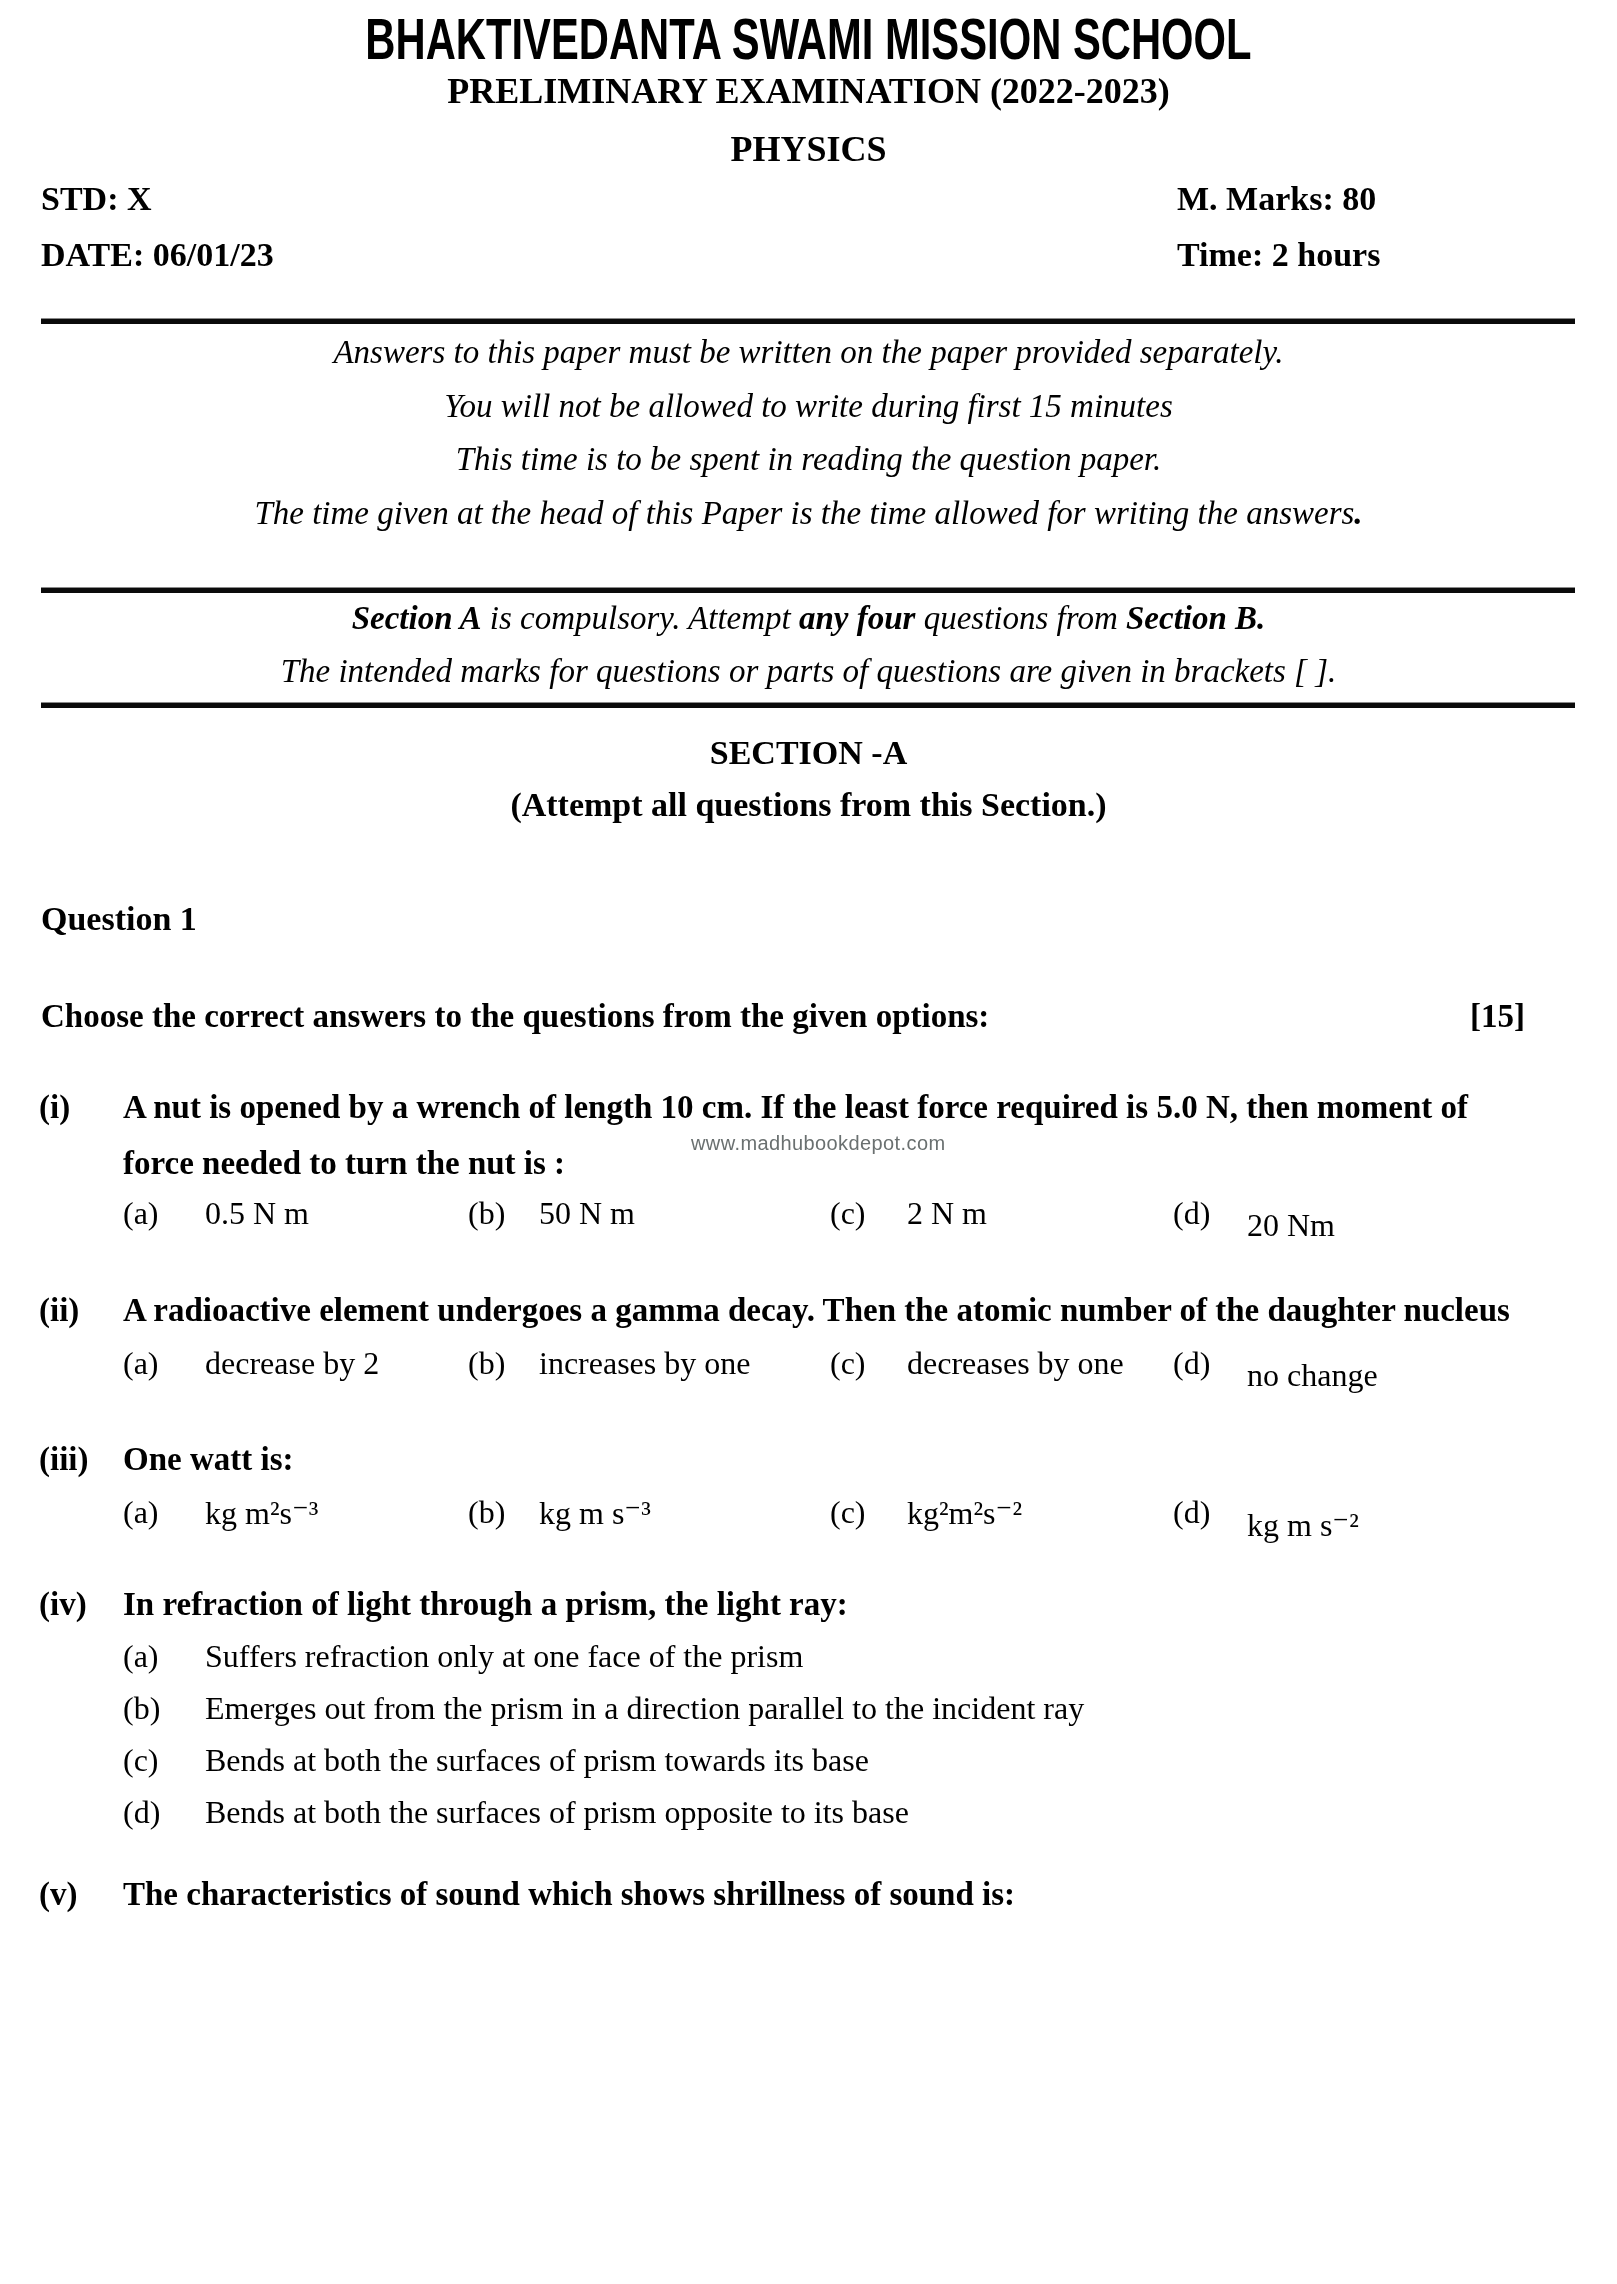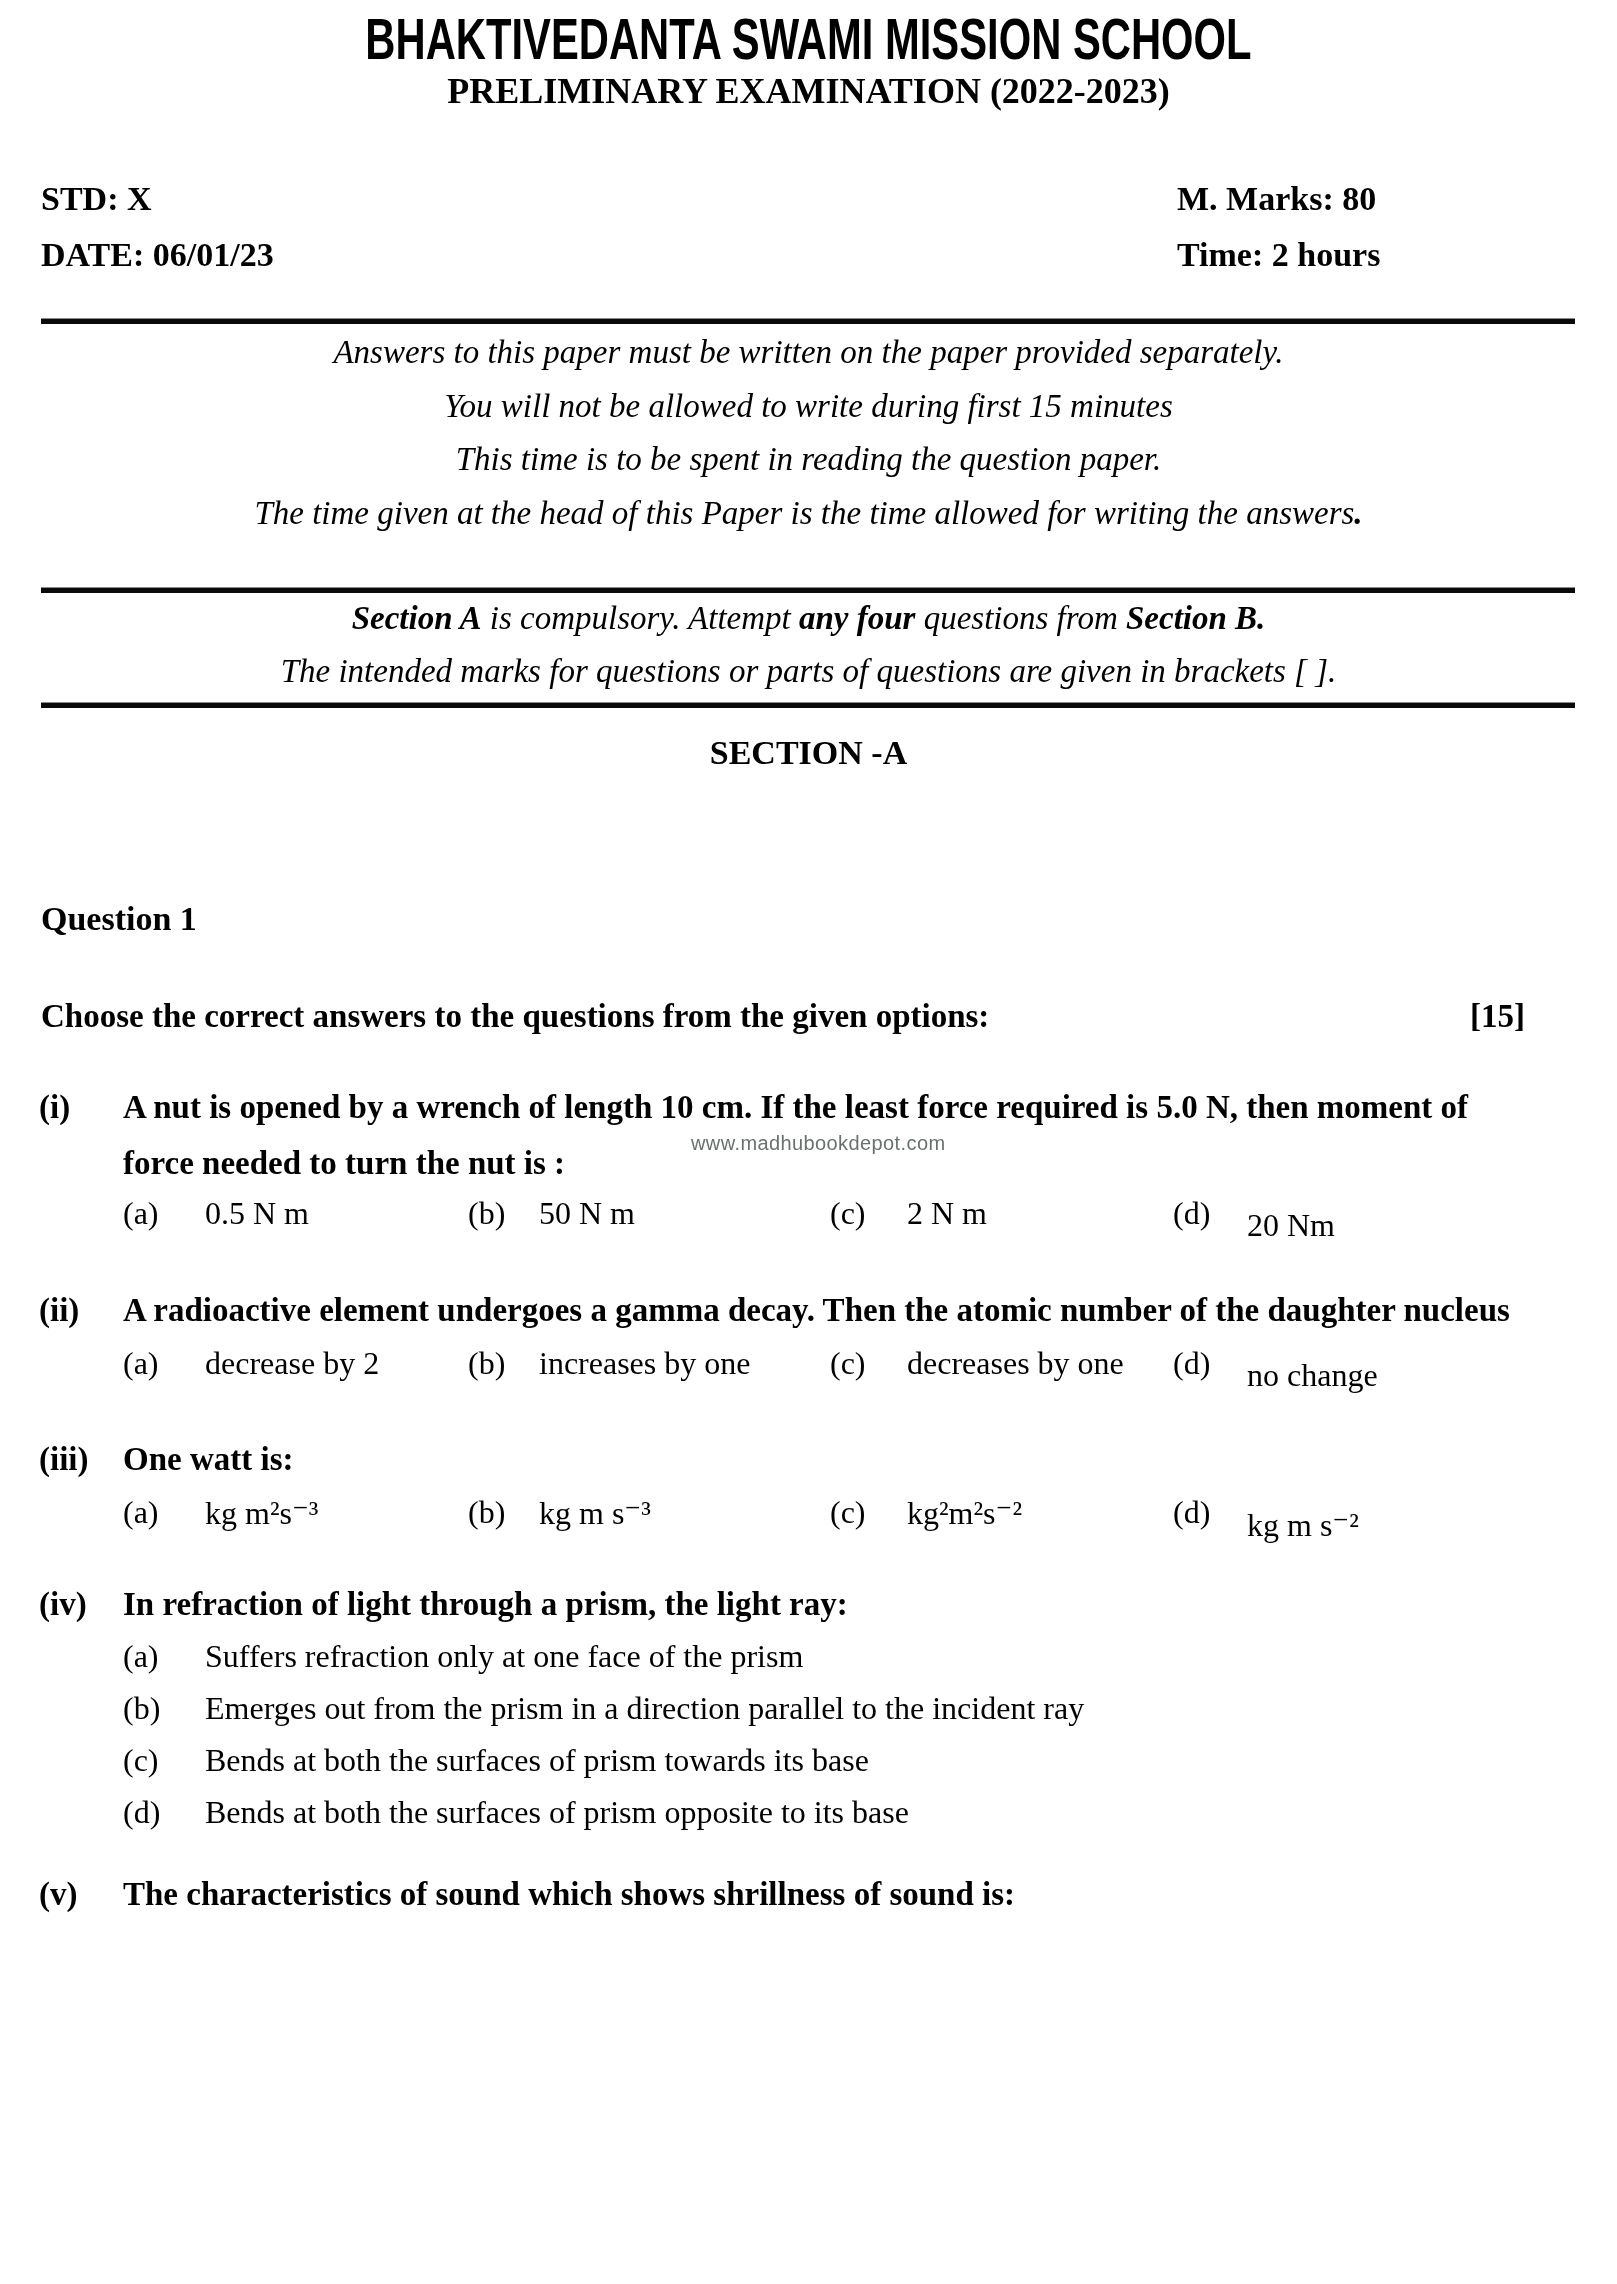--- a/index.html
+++ b/index.html
@@ -126,20 +126,21 @@
 </style>
 </head>
 <body>
 
 <div class="page">
 
   <div class="row centered school-title">
     <span class="squeeze">BHAKTIVEDANTA SWAMI MISSION SCHOOL</span>
   </div>
   <div class="row centered exam-title bold">PRELIMINARY EXAMINATION (2022-2023)</div>
+  <div class="row centered subject-title bold">PHYSICS</div>
 
   <div class="row meta meta-row-1">
     <span class="meta-left">STD: X</span>
     <span class="meta-right">M. Marks: 80</span>
   </div>
   <div class="row meta meta-row-2">
     <span class="meta-left">DATE: 06/01/23</span>
     <span class="meta-right">Time: 2 hours</span>
   </div>
 
@@ -155,20 +156,21 @@
   <div class="hrule rule-2"></div>
 
   <div class="row centered inst note-1">
     <span class="bold">Section A</span><span> is compulsory. Attempt </span><span class="bold">any four</span><span> questions from </span><span class="bold">Section B.</span>
   </div>
   <div class="row centered inst note-2">The intended marks for questions or parts of questions are given in brackets [ ].</div>
 
   <div class="hrule rule-3"></div>
 
   <div class="row centered sec-title">SECTION -A</div>
+  <div class="row centered sec-sub">(Attempt all questions from this Section.)</div>
 
   <div class="row q-title">
     <span class="meta-left">Question 1</span>
   </div>
   <div class="row q-prompt-row">
     <span class="q-prompt">Choose the correct answers to the questions from the given options:</span>
     <span class="q-marks">[15]</span>
   </div>
 
   <div class="row pi-l1">

